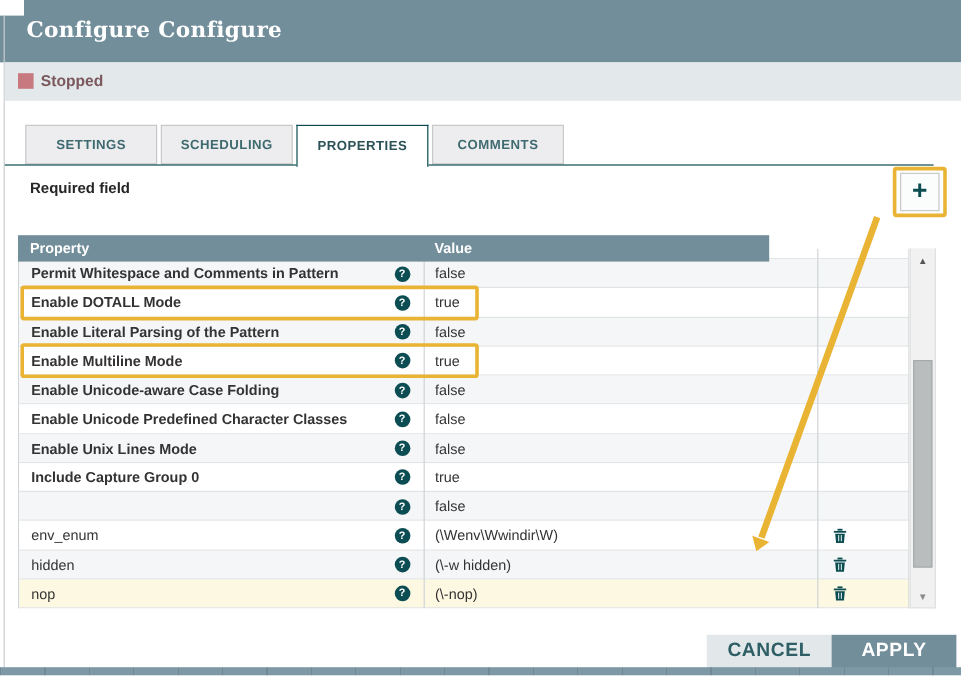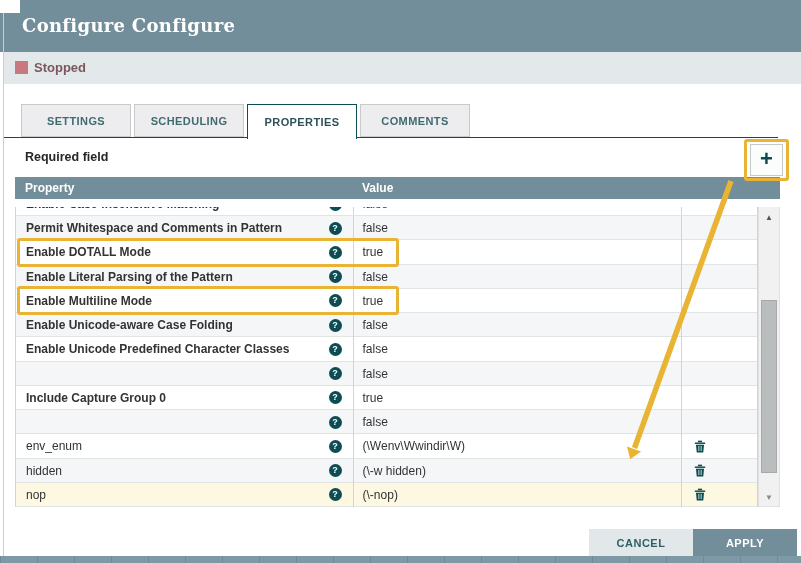--- a/index.html
+++ b/index.html
@@ -43,21 +43,21 @@
   .tab-line{left:4px;top:137px;width:774px;height:1px;background:var(--teal);z-index:1}
 
   .required{left:25px;top:150px;font-size:12.5px;font-weight:bold;color:#262626}
 
   
   .add-btn{left:750px;top:144px;width:33px;height:32px;background:#fbfcfc;
     border:1px solid #c9c9c9;display:flex;align-items:center;justify-content:center;cursor:pointer}
   .add-btn .plus{color:var(--teal);font-size:22px;font-weight:bold;line-height:1;margin-top:-2px}
 
   
-  .thead{left:15px;top:177px;width:765px;height:22px;background:var(--header-bg);z-index:2}
+  .thead{left:15px;top:196px;width:626px;height:22px;background:var(--header-bg);z-index:2}
   .thead span{position:absolute;top:4px;color:#fff;font-size:12px;font-weight:bold}
   .thead .c1{left:10px}.thead .c2{left:347px}
   .tbody{left:15px;top:207px;width:743px;height:300px;overflow:hidden;
     border-left:1px solid var(--cell-border)}
   .trow{display:flex;height:24.25px;border-bottom:1px solid #e1e4e5;background:#fff}
   .trow.alt{background:var(--row-alt)}
   .trow.hl{background:var(--row-hl)}
   .trow.partial{height:9px;overflow:hidden}
   .trow.partial .cell{margin-top:-15px}
   .cell{height:24.25px;line-height:24.25px;font-size:12px;color:var(--text);
@@ -74,21 +74,21 @@
   
   .vscroll{left:758px;top:207px;width:22px;height:300px;background:#f1f1f1;
     border:1px solid #e0e0e0;border-top:none}
   .sarrow{position:absolute;left:0;width:20px;text-align:center;color:#555;
     font-size:8px;cursor:pointer}
   .sarrow.up{top:6px}.sarrow.down{bottom:4px;color:#8a8a8a}
   .sthumb{position:absolute;left:2px;top:93px;width:16px;height:173px;background:#b9bdbe;
     border:1px solid #a6aaab;cursor:grab}
 
   
-  .btn{height:28px;width:104px;border:none;font-size:11px;font-weight:bold;
+  .btn{height:28px;width:104px;border:none;font-size:16px;font-weight:bold;
     letter-spacing:.5px;cursor:pointer;font-family:"Liberation Sans",sans-serif}
   .btn.cancel{left:589px;top:529px;background:#e2e7ea;color:#2f5f66}
   .btn.apply{left:693px;top:529px;background:var(--header-bg);color:#fff}
 
   .canvas-strip{left:0;top:556px;width:801px;height:7px;background:#7e99a6;
     background-image:repeating-linear-gradient(90deg,rgba(0,0,0,.10) 0 1px,transparent 1px 37px)}
 
   
   .annot-rect{border:3px solid var(--annot);border-radius:3px;z-index:5;pointer-events:none}
   .annot-add{left:744px;top:139px;width:45px;height:42px}
@@ -158,21 +158,21 @@
       <div class="cell prop bold"><span>Enable Unicode-aware Case Folding</span><span class="help">?</span></div>
       <div class="cell val">false</div>
       <div class="cell del"></div>
     </div>
     <div class="trow">
       <div class="cell prop bold"><span>Enable Unicode Predefined Character Classes</span><span class="help">?</span></div>
       <div class="cell val">false</div>
       <div class="cell del"></div>
     </div>
     <div class="trow alt">
-      <div class="cell prop bold"><span class="help">?</span></div>
+      <div class="cell prop bold"><span>Enable Unix Lines Mode</span><span class="help">?</span></div>
       <div class="cell val">false</div>
       <div class="cell del"></div>
     </div>
     <div class="trow">
       <div class="cell prop bold"><span>Include Capture Group 0</span><span class="help">?</span></div>
       <div class="cell val">true</div>
       <div class="cell del"></div>
     </div>
     <div class="trow alt">
       <div class="cell prop bold"><span class="help">?</span></div>

